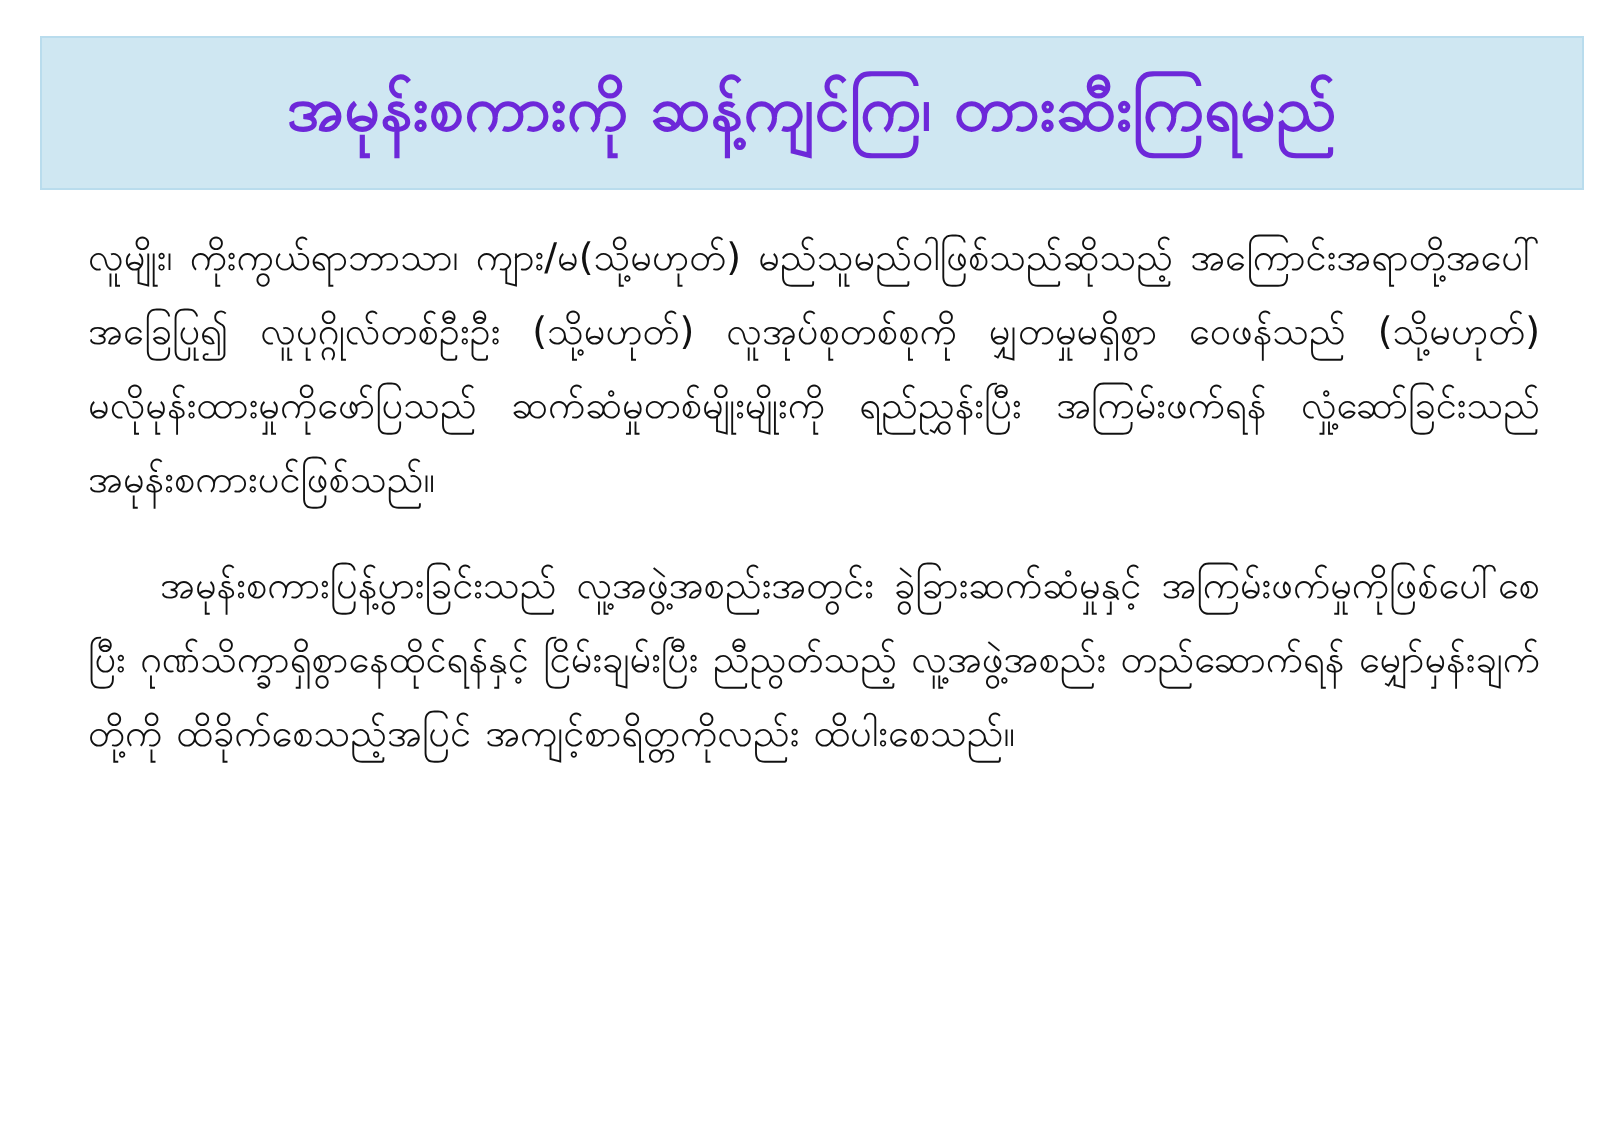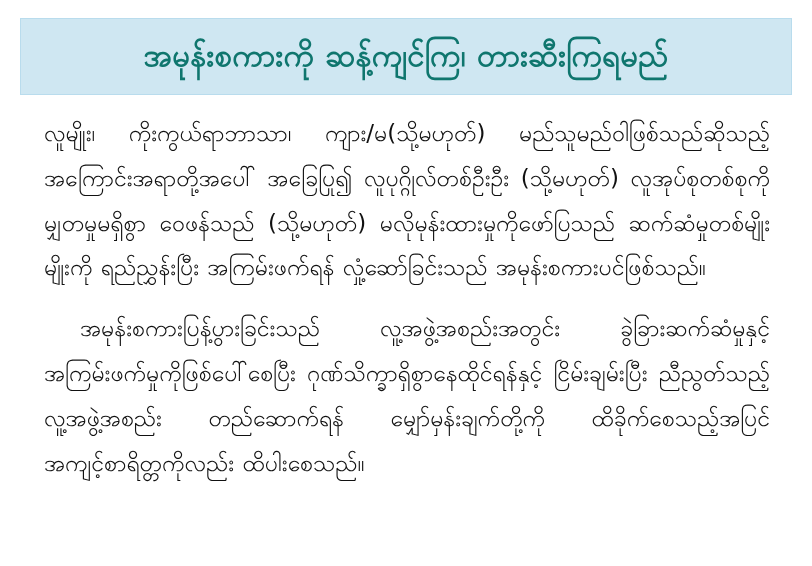--- a/index.html
+++ b/index.html
@@ -26,31 +26,31 @@
     border: 1px solid #b9dced;
     width: 100%;
     box-sizing: border-box;
     padding: 14px 10px 16px 10px;
     text-align: center;
   }
   .headline-text {
     font-family: "DejaVu Sans", "Liberation Sans", sans-serif;
     font-size: 31px;
     font-weight: bold;
-    color: #0f766e;
+    color: #6d28d9;
     line-height: 1.45;
     letter-spacing: 0.3px;
     white-space: nowrap;
   }
   .body-area {
     padding: 16px 22px 0 24px;
   }
   .para {
     font-family: "DejaVu Sans", "Liberation Sans", sans-serif;
-    font-size: 23px;
+    font-size: 19px;
     color: #111111;
     line-height: 1.95;
     text-align: justify;
     text-justify: inter-word;
     margin: 0 0 16px 0;
     word-spacing: 1px;
   }
   .para.indent {
     text-indent: 36px;
   }

